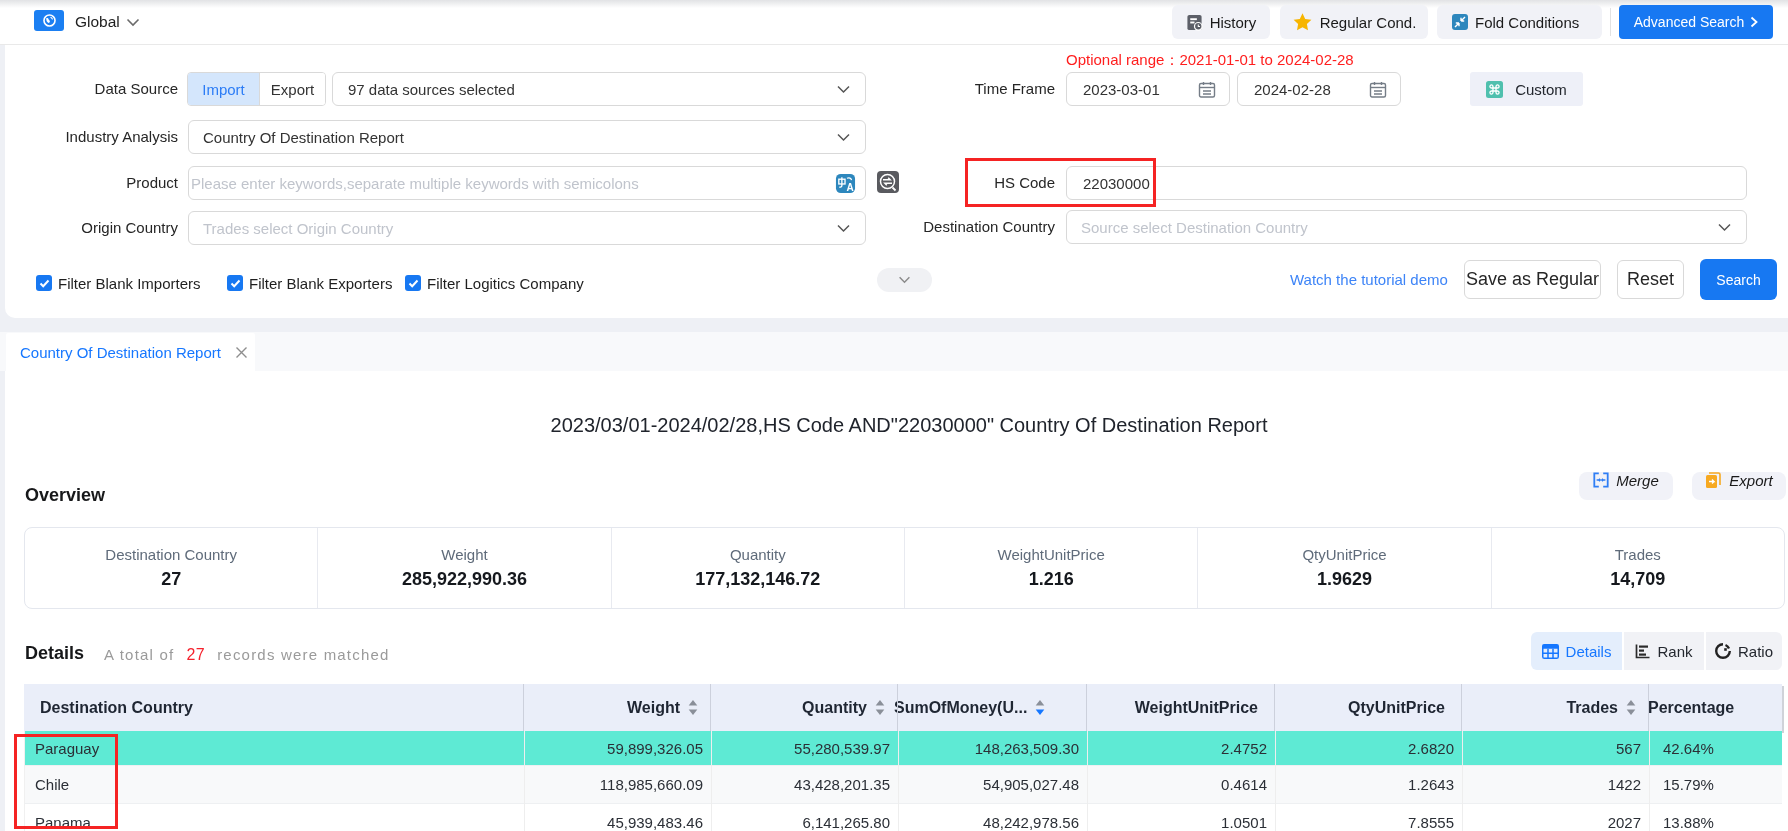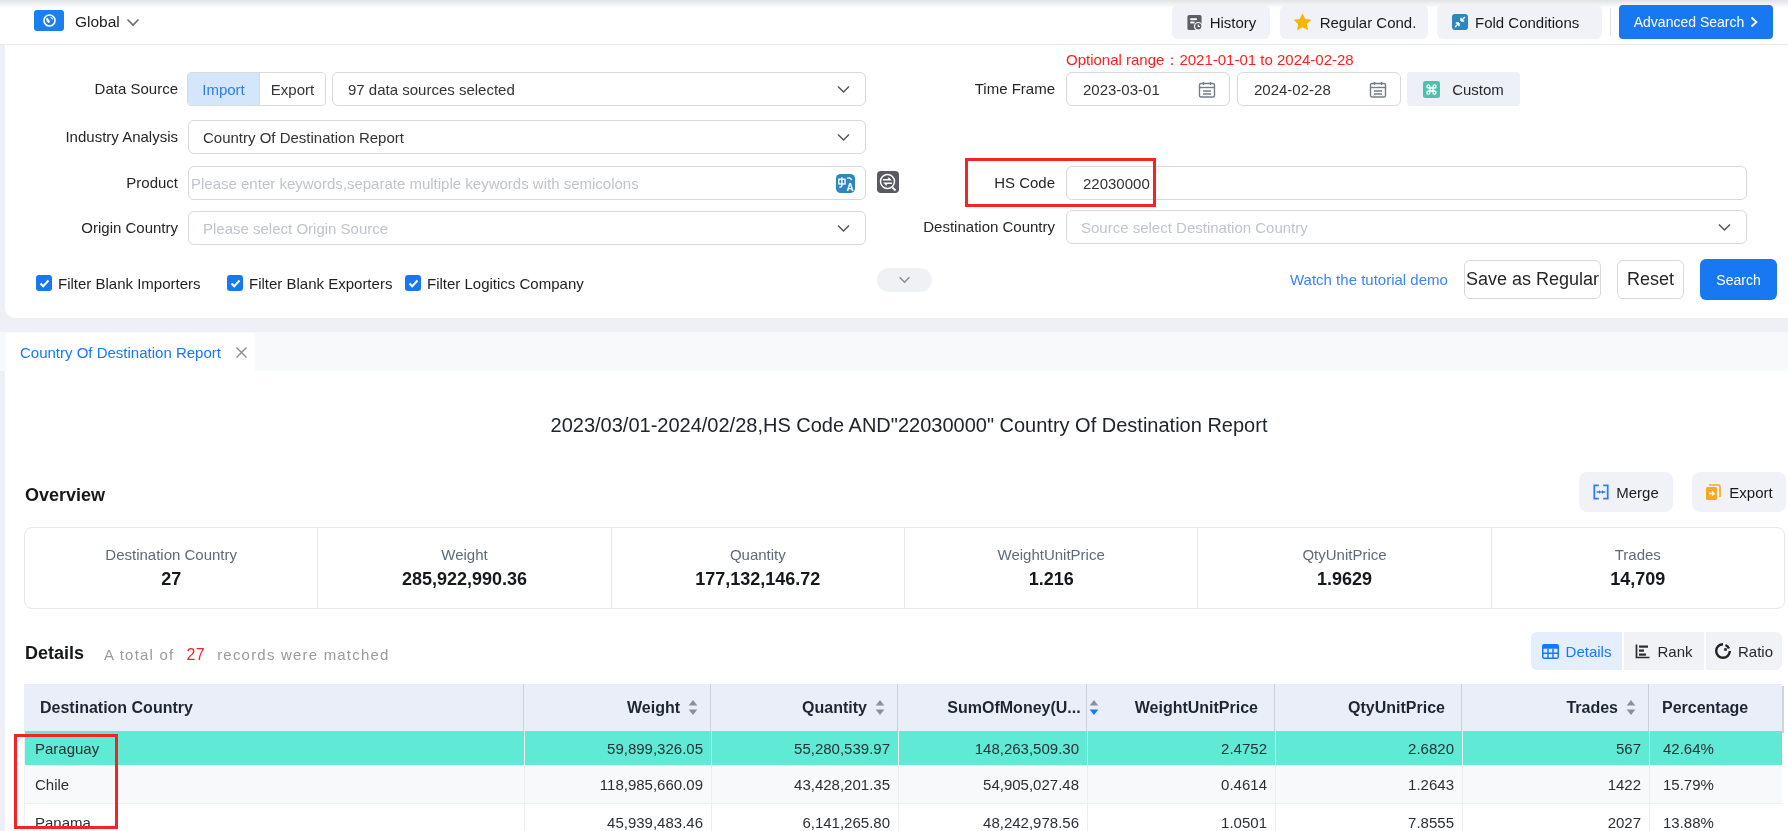--- a/index.html
+++ b/index.html
@@ -21,39 +21,39 @@
 
 .formcard { position:absolute; left:5px; top:45px; width:1783px; height:273px; background:#fff; border-radius:0 0 0 10px; }
 .flabel { position:absolute; font-size:15px; color:#262626; text-align:right; line-height:34px; height:34px; }
 .inp { position:absolute; background:#fff; border:1px solid #d9d9d9; border-radius:6px; height:34px; font-size:15px; color:#333; display:flex; align-items:center; }
 .inp .ph { color:#c0c4cc; }
 .chev { position:absolute; right:14px; top:50%; margin-top:-4px; }
 .seg { position:absolute; left:187px; top:72px; width:139px; height:34px; border:1px solid #d9d9d9; border-radius:4px; display:flex; overflow:hidden; }
 .seg .s1 { width:71px; background:#d4e6fc; color:#2b7cf6; display:flex; align-items:center; justify-content:center; font-size:15px; }
 .seg .s2 { flex:1; background:#fff; color:#333; border-left:1px solid #d9d9d9; display:flex; align-items:center; justify-content:center; font-size:15px; }
 .redtext { position:absolute; left:1066px; top:51px; font-size:15px; color:#ff1e1e; }
-.custbtn { position:absolute; left:1407px; top:72px; width:113px; height:34px; background:#eef0f8; border-radius:3px; display:flex; align-items:center; justify-content:center; gap:12px; font-size:15px; color:#23272e; }
+.custbtn { position:absolute; left:1470px; top:72px; width:113px; height:34px; background:#eef0f8; border-radius:3px; display:flex; align-items:center; justify-content:center; gap:12px; font-size:15px; color:#23272e; }
 .redbox1 { position:absolute; left:965px; top:158px; width:191px; height:49px; border:3px solid #f52323; }
 .cbrow { position:absolute; font-size:15px; color:#1f1f1f; display:flex; align-items:center; gap:6px; top:267px; height:32px; }
 .cb { width:16px; height:16px; background:#1778f2; border-radius:3px; display:inline-flex; align-items:center; justify-content:center; }
 .foldpill { position:absolute; left:877px; top:268px; width:55px; height:24px; background:#f0f1f4; border-radius:12px; display:flex; align-items:center; justify-content:center; }
 .link { position:absolute; left:1290px; top:271px; font-size:15px; color:#3d84f7; }
 .wbtn { position:absolute; top:260px; height:39px; background:#fff; border:1px solid #d9d9d9; border-radius:6px; font-size:18px; color:#262626; display:flex; align-items:center; justify-content:center; }
 .searchbtn { position:absolute; left:1700px; top:259px; width:77px; height:41px; background:#1778f2; border-radius:6px; color:#fff; font-size:14px; display:flex; align-items:center; justify-content:center; }
 
 
 .tab { position:absolute; left:6px; top:333px; width:249px; height:38px; background:#fff; border-radius:2px 2px 0 0; display:flex; align-items:center; }
 .tab .t { margin-left:14px; font-size:15px; color:#1677ff; }
 .tab .x { margin-left:13px; color:#8e8e8e; font-size:15px; }
 
 
 .content { position:absolute; left:5px; top:371px; width:1783px; height:460px; background:#fff; }
 .title { position:absolute; left:30px; right:0; top:414px; text-align:center; font-size:20px; color:#20242c; }
 .ovtitle { position:absolute; left:25px; top:485px; font-size:18px; font-weight:bold; color:#17181a; }
-.gbtn { position:absolute; top:472px; height:40px; background:#f1f2f8; border-radius:8px; display:flex; align-items:center; justify-content:center; gap:7px; font-size:15px; color:#1a1a1a; }
+.gbtn { position:absolute; top:472px; height:28px; background:#f1f2f8; border-radius:8px; display:flex; align-items:flex-start; justify-content:center; gap:7px; font-size:15px; color:#1a1a1a;font-style:italic; }
 .ovbox { position:absolute; left:24px; top:527px; width:1761px; height:82px; border:1px solid #e4e7ee; border-radius:8px; display:flex; }
 .ovcell { flex:1; display:flex; flex-direction:column; align-items:center; justify-content:center; gap:6px; border-right:1px solid #e8eaf0; }
 .ovcell:last-child { border-right:none; }
 .ovcell .l { font-size:15px; color:#5f6b7a; }
 .ovcell .v { font-size:18px; font-weight:bold; color:#15181d; }
 
 .dettitle { position:absolute; left:25px; top:643px; font-size:18px; font-weight:bold; color:#17181a; }
 .detsub { position:absolute; left:104px; top:646px; font-size:15px; color:#9a9a9a; letter-spacing:1.2px; }
 .detsub b { color:#f5222d; font-weight:normal; padding:0 12px; font-size:16px; letter-spacing:0.5px; }
 .segbtn { position:absolute; top:632px; height:38px; display:flex; align-items:center; justify-content:center; gap:7px; font-size:15px; }
@@ -155,21 +155,21 @@
 </div>
 <svg class="abs" style="left:877px;top:171px;" width="22" height="22" viewBox="0 0 22 22">
       <rect x="0" y="0" width="22" height="22" rx="4" fill="#595a5f"></rect>
       <circle cx="10.5" cy="10.5" r="7" fill="none" stroke="#fff" stroke-width="1.5"></circle>
       <path d="M15.5 16.5 L18.5 19.5" stroke="#fff" stroke-width="1.8"></path>
       <path d="M6 8.7 h7.2 l-2 -2 M15 12.2 h-7.2 l2 2" stroke="#fff" stroke-width="1.4" fill="none"></path>
     </svg>
 
 <div class="flabel" style="left:0px;top:211px;width:178px;">Origin Country</div>
 <div class="inp" style="left:188px;top:211px;width:678px;padding-left:14px;">
-      <span class="ph">Please select Origin Source</span>
+      <span class="ph">Trades select Origin Country</span>
   <svg class="chev" width="15" height="9" viewBox="0 0 14 9">
         <path d="M1.5 1.5 L7 7 L12.5 1.5" fill="none" stroke="#555" stroke-width="1.5"></path>
       </svg>
 </div>
 
 <div class="redtext">Optional range：2021-01-01 to 2024-02-28</div>
 <div class="flabel" style="left:877px;top:72px;width:178px;">Time Frame</div>
 <div class="inp" style="left:1066px;top:72px;width:164px;padding-left:16px;">2023-03-01
   <svg class="abs" style="right:13px;top:8px" width="18" height="18" viewBox="0 0 18 18">
         <rect x="1.5" y="2.5" width="15" height="13.5" rx="1.5" fill="none" stroke="#757d87" stroke-width="1.4"></rect>
@@ -332,35 +332,35 @@
       <div class="th num" style="left:499px;width:187px;padding-left:0px;padding-right:12px;">Weight<svg class="caret" width="10" height="17" viewBox="0 0 10 17">
           <path d="M5 1 L9.3 6.5 H0.7 Z" fill="#8a8f99"></path>
           <path d="M5 16 L9.3 10.5 H0.7 Z" fill="#8a8f99"></path>
         </svg></div>
       <div class="thsep" style="left:499px;"></div>
       <div class="th num" style="left:686px;width:187px;padding-left:0px;padding-right:12px;">Quantity<svg class="caret" width="10" height="17" viewBox="0 0 10 17">
           <path d="M5 1 L9.3 6.5 H0.7 Z" fill="#8a8f99"></path>
           <path d="M5 16 L9.3 10.5 H0.7 Z" fill="#8a8f99"></path>
         </svg></div>
       <div class="thsep" style="left:686px;"></div>
-      <div class="th " style="left:901px;width:189px;padding-left:7px;padding-right:0px;justify-content:center;">SumOfMoney(U...<svg class="caret" width="10" height="17" viewBox="0 0 10 17">
+      <div class="th " style="left:863px;width:189px;padding-left:7px;padding-right:0px;">SumOfMoney(U...<svg class="caret" width="10" height="17" viewBox="0 0 10 17">
           <path d="M5 1 L9.3 6.5 H0.7 Z" fill="#8a8f99"></path>
           <path d="M5 16 L9.3 10.5 H0.7 Z" fill="#1677ff"></path>
         </svg></div>
       <div class="thsep" style="left:873px;"></div>
       <div class="th num" style="left:1062px;width:188px;padding-left:0px;padding-right:16px;">WeightUnitPrice</div>
       <div class="thsep" style="left:1062px;"></div>
       <div class="th num" style="left:1250px;width:187px;padding-left:0px;padding-right:16px;">QtyUnitPrice</div>
       <div class="thsep" style="left:1250px;"></div>
       <div class="th num" style="left:1437px;width:187px;padding-left:0px;padding-right:12px;">Trades<svg class="caret" width="10" height="17" viewBox="0 0 10 17">
           <path d="M5 1 L9.3 6.5 H0.7 Z" fill="#8a8f99"></path>
           <path d="M5 16 L9.3 10.5 H0.7 Z" fill="#8a8f99"></path>
         </svg></div>
       <div class="thsep" style="left:1437px;"></div>
-      <div class="th " style="left:1624px;width:134px;padding-left:14px;padding-right:0px;">Percentage</div>
+      <div class="th " style="left:1624px;width:134px;padding-right:0px;">Percentage</div>
       <div class="thsep" style="left:1624px;"></div>
     </div>
 <div id="tablezone">
       <div class="trow" style="top:731px;height:35px;background:#5eead4;border-bottom:1px solid #eef0f2;border-left:1px solid #f0f0f0;">
         <div class="td " style="left:0px;width:499px;height:35px;padding-left:10px;padding-right:0px;">Paraguay</div>
         <div class="td num" style="left:499px;width:187px;height:35px;padding-left:0px;padding-right:8px;">59,899,326.05</div>
         <div class="tsep" style="left:499px;height:35px;"></div>
         <div class="td num" style="left:686px;width:187px;height:35px;padding-left:0px;padding-right:8px;">55,280,539.97</div>
         <div class="tsep" style="left:686px;height:35px;"></div>
         <div class="td num" style="left:873px;width:189px;height:35px;padding-left:12px;padding-right:8px;">148,263,509.30</div>

